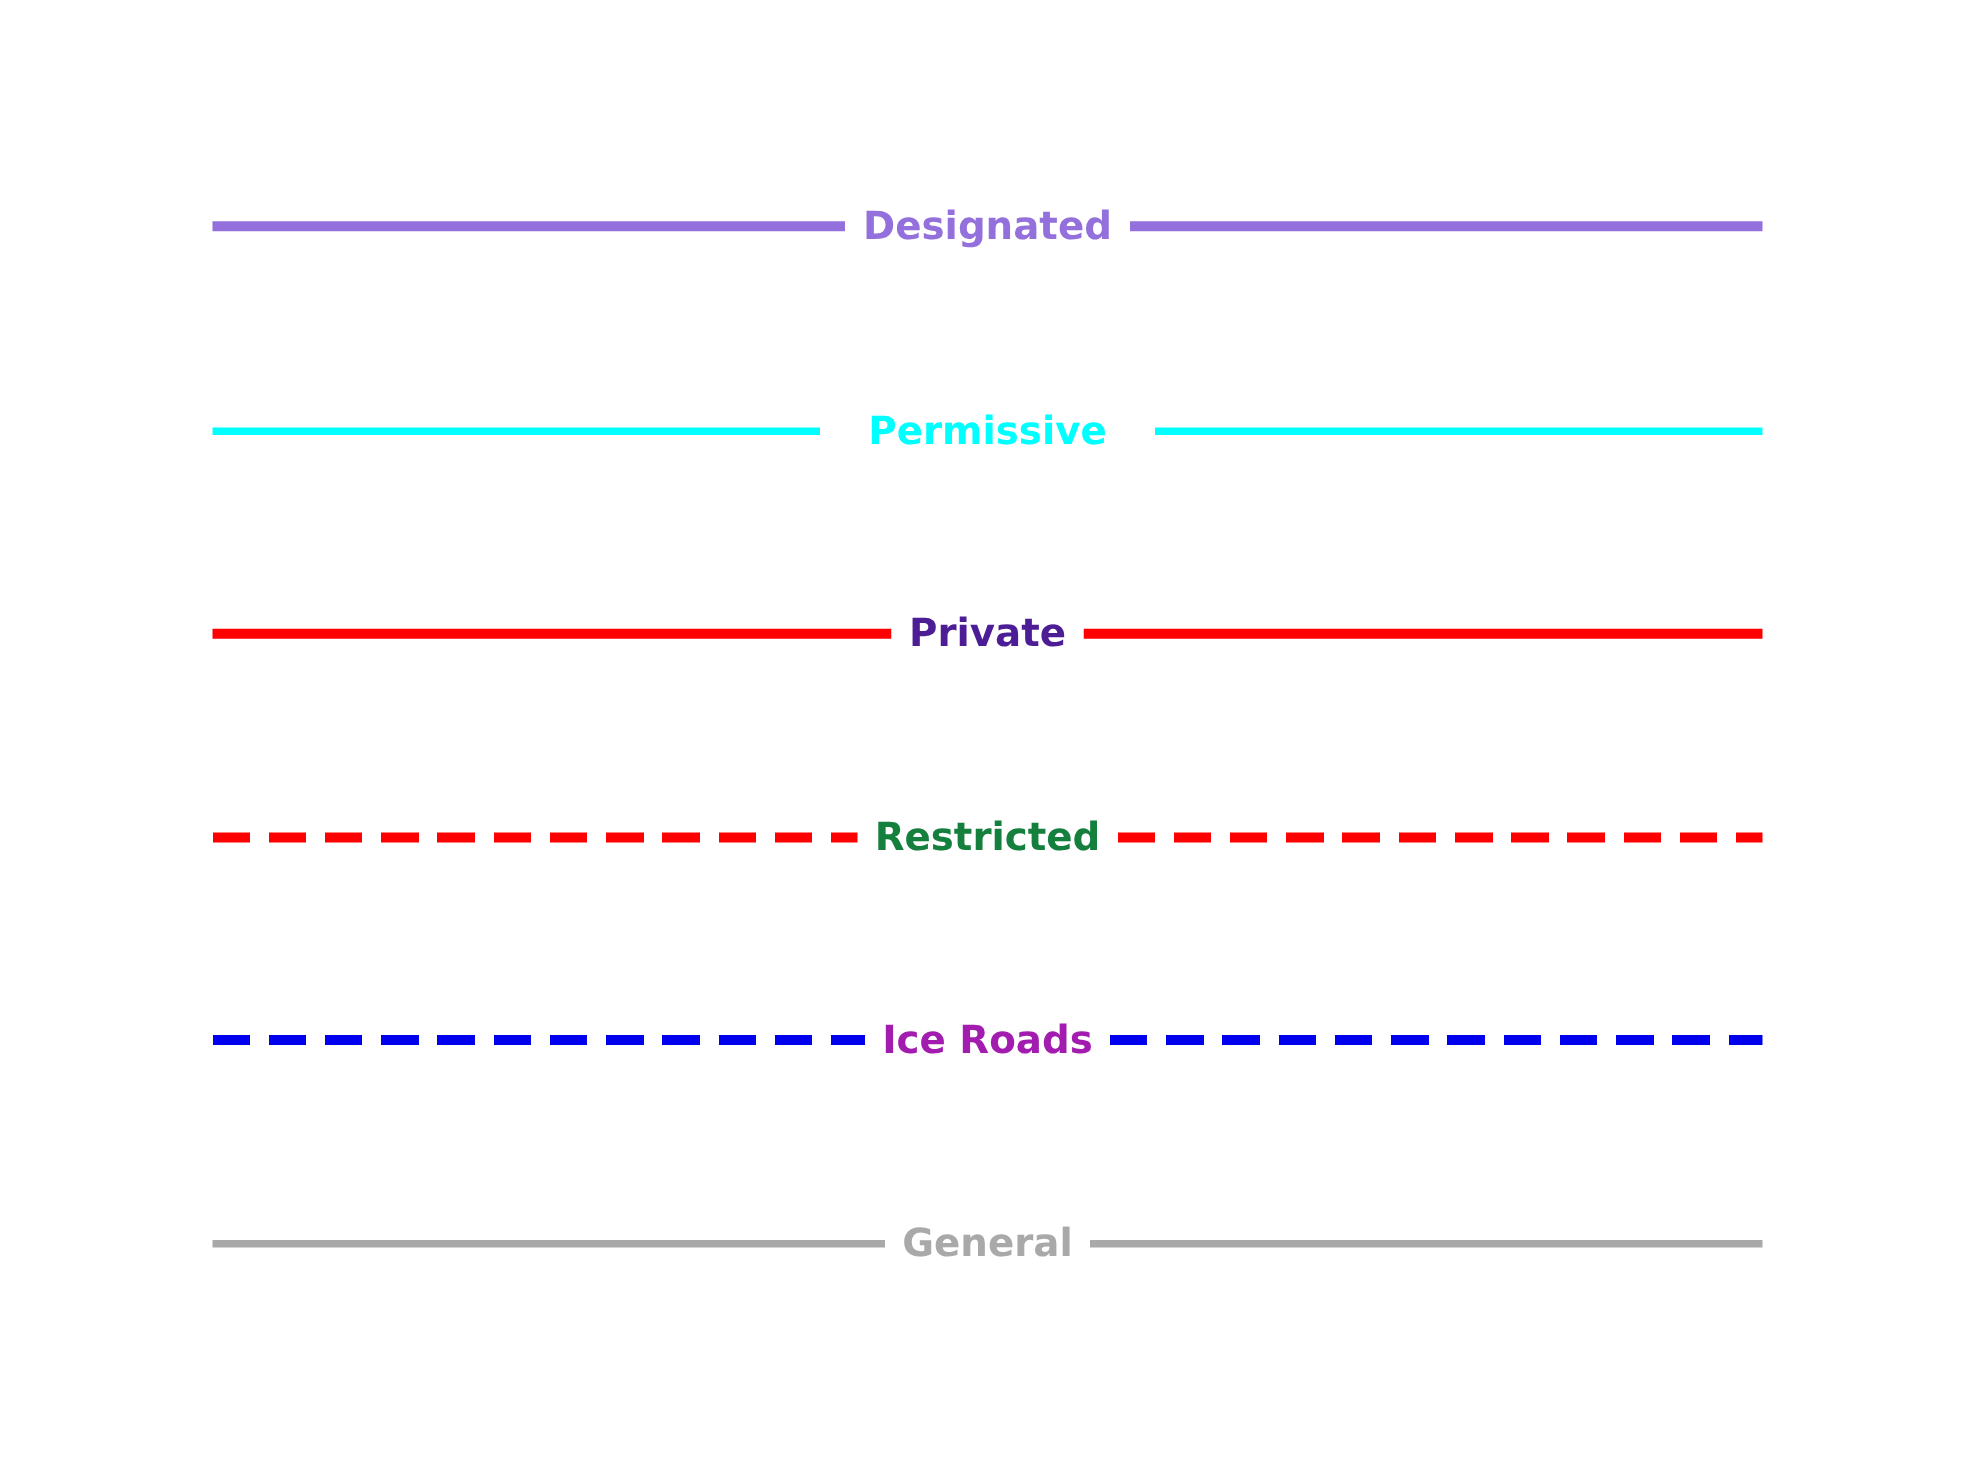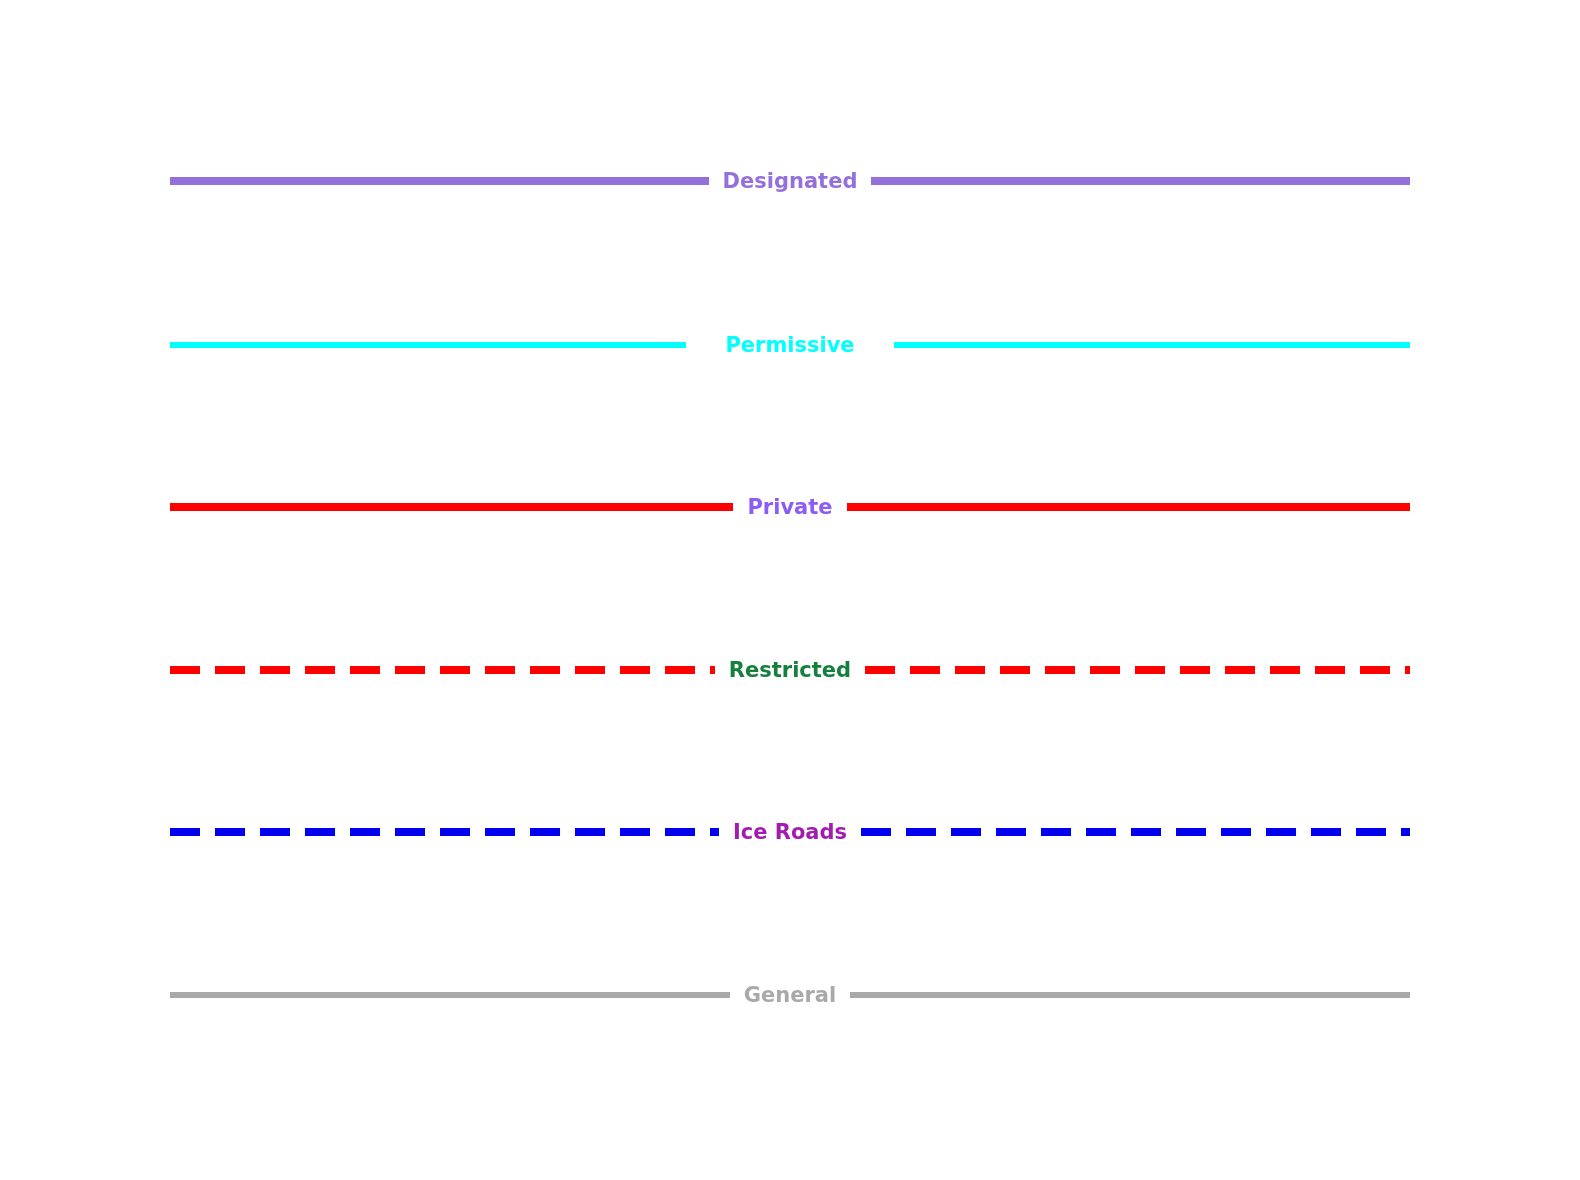--- a/index.html
+++ b/index.html
@@ -21,21 +21,21 @@
   .r4 { top: 807px; }
   .r5 { top: 970px; }
 
   .line {
     flex: 1 1 0;
     height: 8px; 
   }
   .label {
     flex: 0 0 auto;
     margin: 0 14px;
-    font-size: 21px;
+    font-size: 31px;
     font-weight: bold;
     line-height: 1;
     white-space: nowrap;
   }
 </style>
 </head>
 <body style="background: rgb(255, 255, 255);">
 
 <div class="legend-row r0">
   <div class="line" style="height: 8px; background-color: rgb(147, 112, 219);"></div>
@@ -44,21 +44,21 @@
 </div>
 
 <div class="legend-row r1">
   <div class="line" style="height: 6px; background-color: rgb(0, 255, 255);"></div>
   <span class="label" style="color: rgb(0, 255, 255);">Permissive</span>
   <div class="line" style="height: 6px; background-color: rgb(0, 255, 255);"></div>
 </div>
 
 <div class="legend-row r2">
   <div class="line" style="height: 8px; background-color: rgb(255, 0, 0);"></div>
-  <span class="label" style="color: #8b5cf6;">Private</span>
+  <span class="label" style="color: #4c1d95;">Private</span>
   <div class="line" style="height: 8px; background-color: rgb(255, 0, 0);"></div>
 </div>
 
 <div class="legend-row r3">
   <div class="line" style="height: 8px; background-image: repeating-linear-gradient(90deg, rgb(255, 0, 0) 0px, rgb(255, 0, 0) 30px, transparent 30px, transparent 45px);"></div>
   <span class="label" style="color: #15803d;">Restricted</span>
   <div class="line" style="height: 8px; background-image: repeating-linear-gradient(90deg, rgb(255, 0, 0) 0px, rgb(255, 0, 0) 30px, transparent 30px, transparent 45px);"></div>
 </div>
 
 <div class="legend-row r4">

